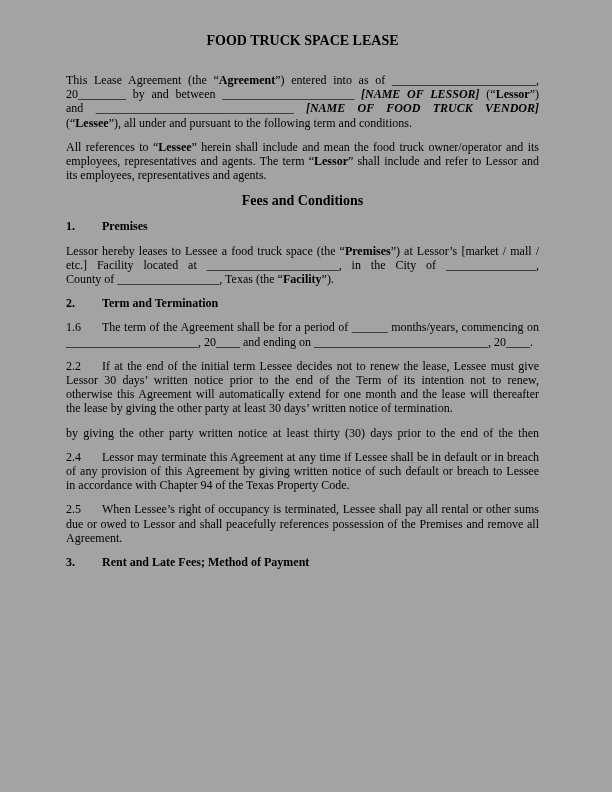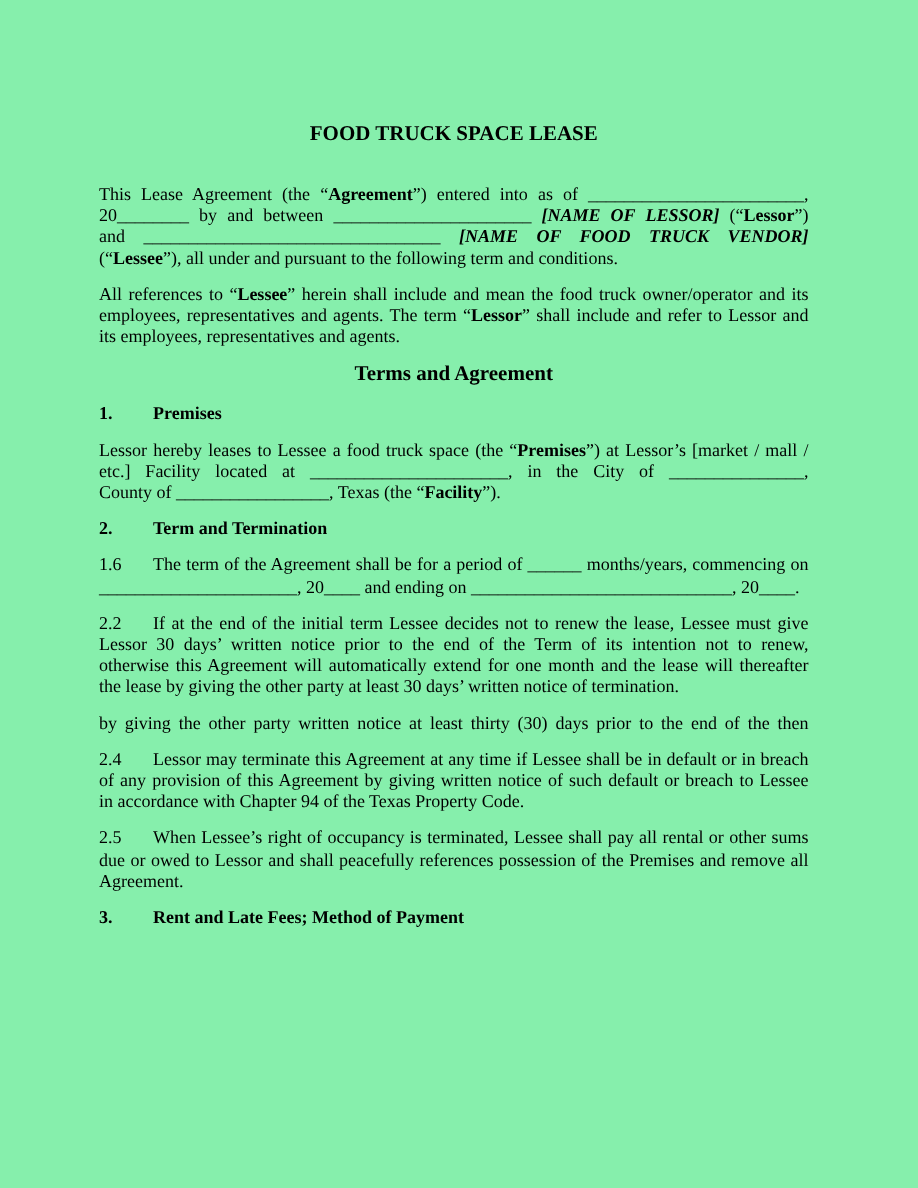--- a/index.html
+++ b/index.html
@@ -6,22 +6,22 @@
   html, body {
     margin: 0;
     padding: 0;
     background: #ffffff;
   }
   .page {
     position: relative;
     width: 612px;
     height: 792px;
     box-sizing: border-box;
-    background: #86efac;
-    padding: 81px 73px 0 66px;
+    background: #a3a3a3;
+    padding: 32px 73px 0 66px;
     font-family: "Liberation Serif", serif;
     font-size: 12px;
     line-height: 14.2px;
     color: #000000;
     overflow: hidden;
   }
   .block { margin: 0 0 10px 0; }
   .title {
     text-align: center;
     font-weight: bold;
@@ -53,21 +53,21 @@
         <div class="line jl"><span>This Lease Agreement (the “</span><span class="b">Agreement</span><span>”) entered into as of ________________________,</span></div>
         <div class="line jl"><span>20________ by and between ______________________ </span><span class="b i">[NAME OF LESSOR]</span><span> (“</span><span class="b">Lessor</span><span>”)</span></div>
         <div class="line jl"><span>and _________________________________ </span><span class="b i">[NAME OF FOOD TRUCK VENDOR]</span></div>
         <div class="line ll"><span>(“</span><span class="b">Lessee</span><span>”), all under and pursuant to the following term and conditions.</span></div>
       </div>
       <div class="block para">
         <div class="line jl"><span>All references to “</span><span class="b">Lessee</span><span>” herein shall include and mean the food truck owner/operator and its</span></div>
         <div class="line jl"><span>employees, representatives and agents. The term “</span><span class="b">Lessor</span><span>” shall include and refer to Lessor and</span></div>
         <div class="line ll"><span>its employees, representatives and agents.</span></div>
       </div>
-      <div class="block center-heading">Terms and Agreement</div>
+      <div class="block center-heading">Fees and Conditions</div>
       <div class="block sechead"><span class="tab">1.</span><span>Premises</span></div>
       <div class="block para">
         <div class="line jl"><span>Lessor hereby leases to Lessee a food truck space (the “</span><span class="b">Premises</span><span>”) at Lessor’s [market / mall /</span></div>
         <div class="line jl"><span>etc.] Facility located at ______________________, in the City of _______________,</span></div>
         <div class="line ll"><span>County of _________________, Texas (the “</span><span class="b">Facility</span><span>”).</span></div>
       </div>
       <div class="block sechead"><span class="tab">2.</span><span>Term and Termination</span></div>
       <div class="block para">
         <div class="line jl"><span class="tab">1.6</span><span>The term of the Agreement shall be for a period of ______ months/years, commencing on</span></div>
         <div class="line ll"><span>______________________, 20____ and ending on _____________________________, 20____.</span></div>

